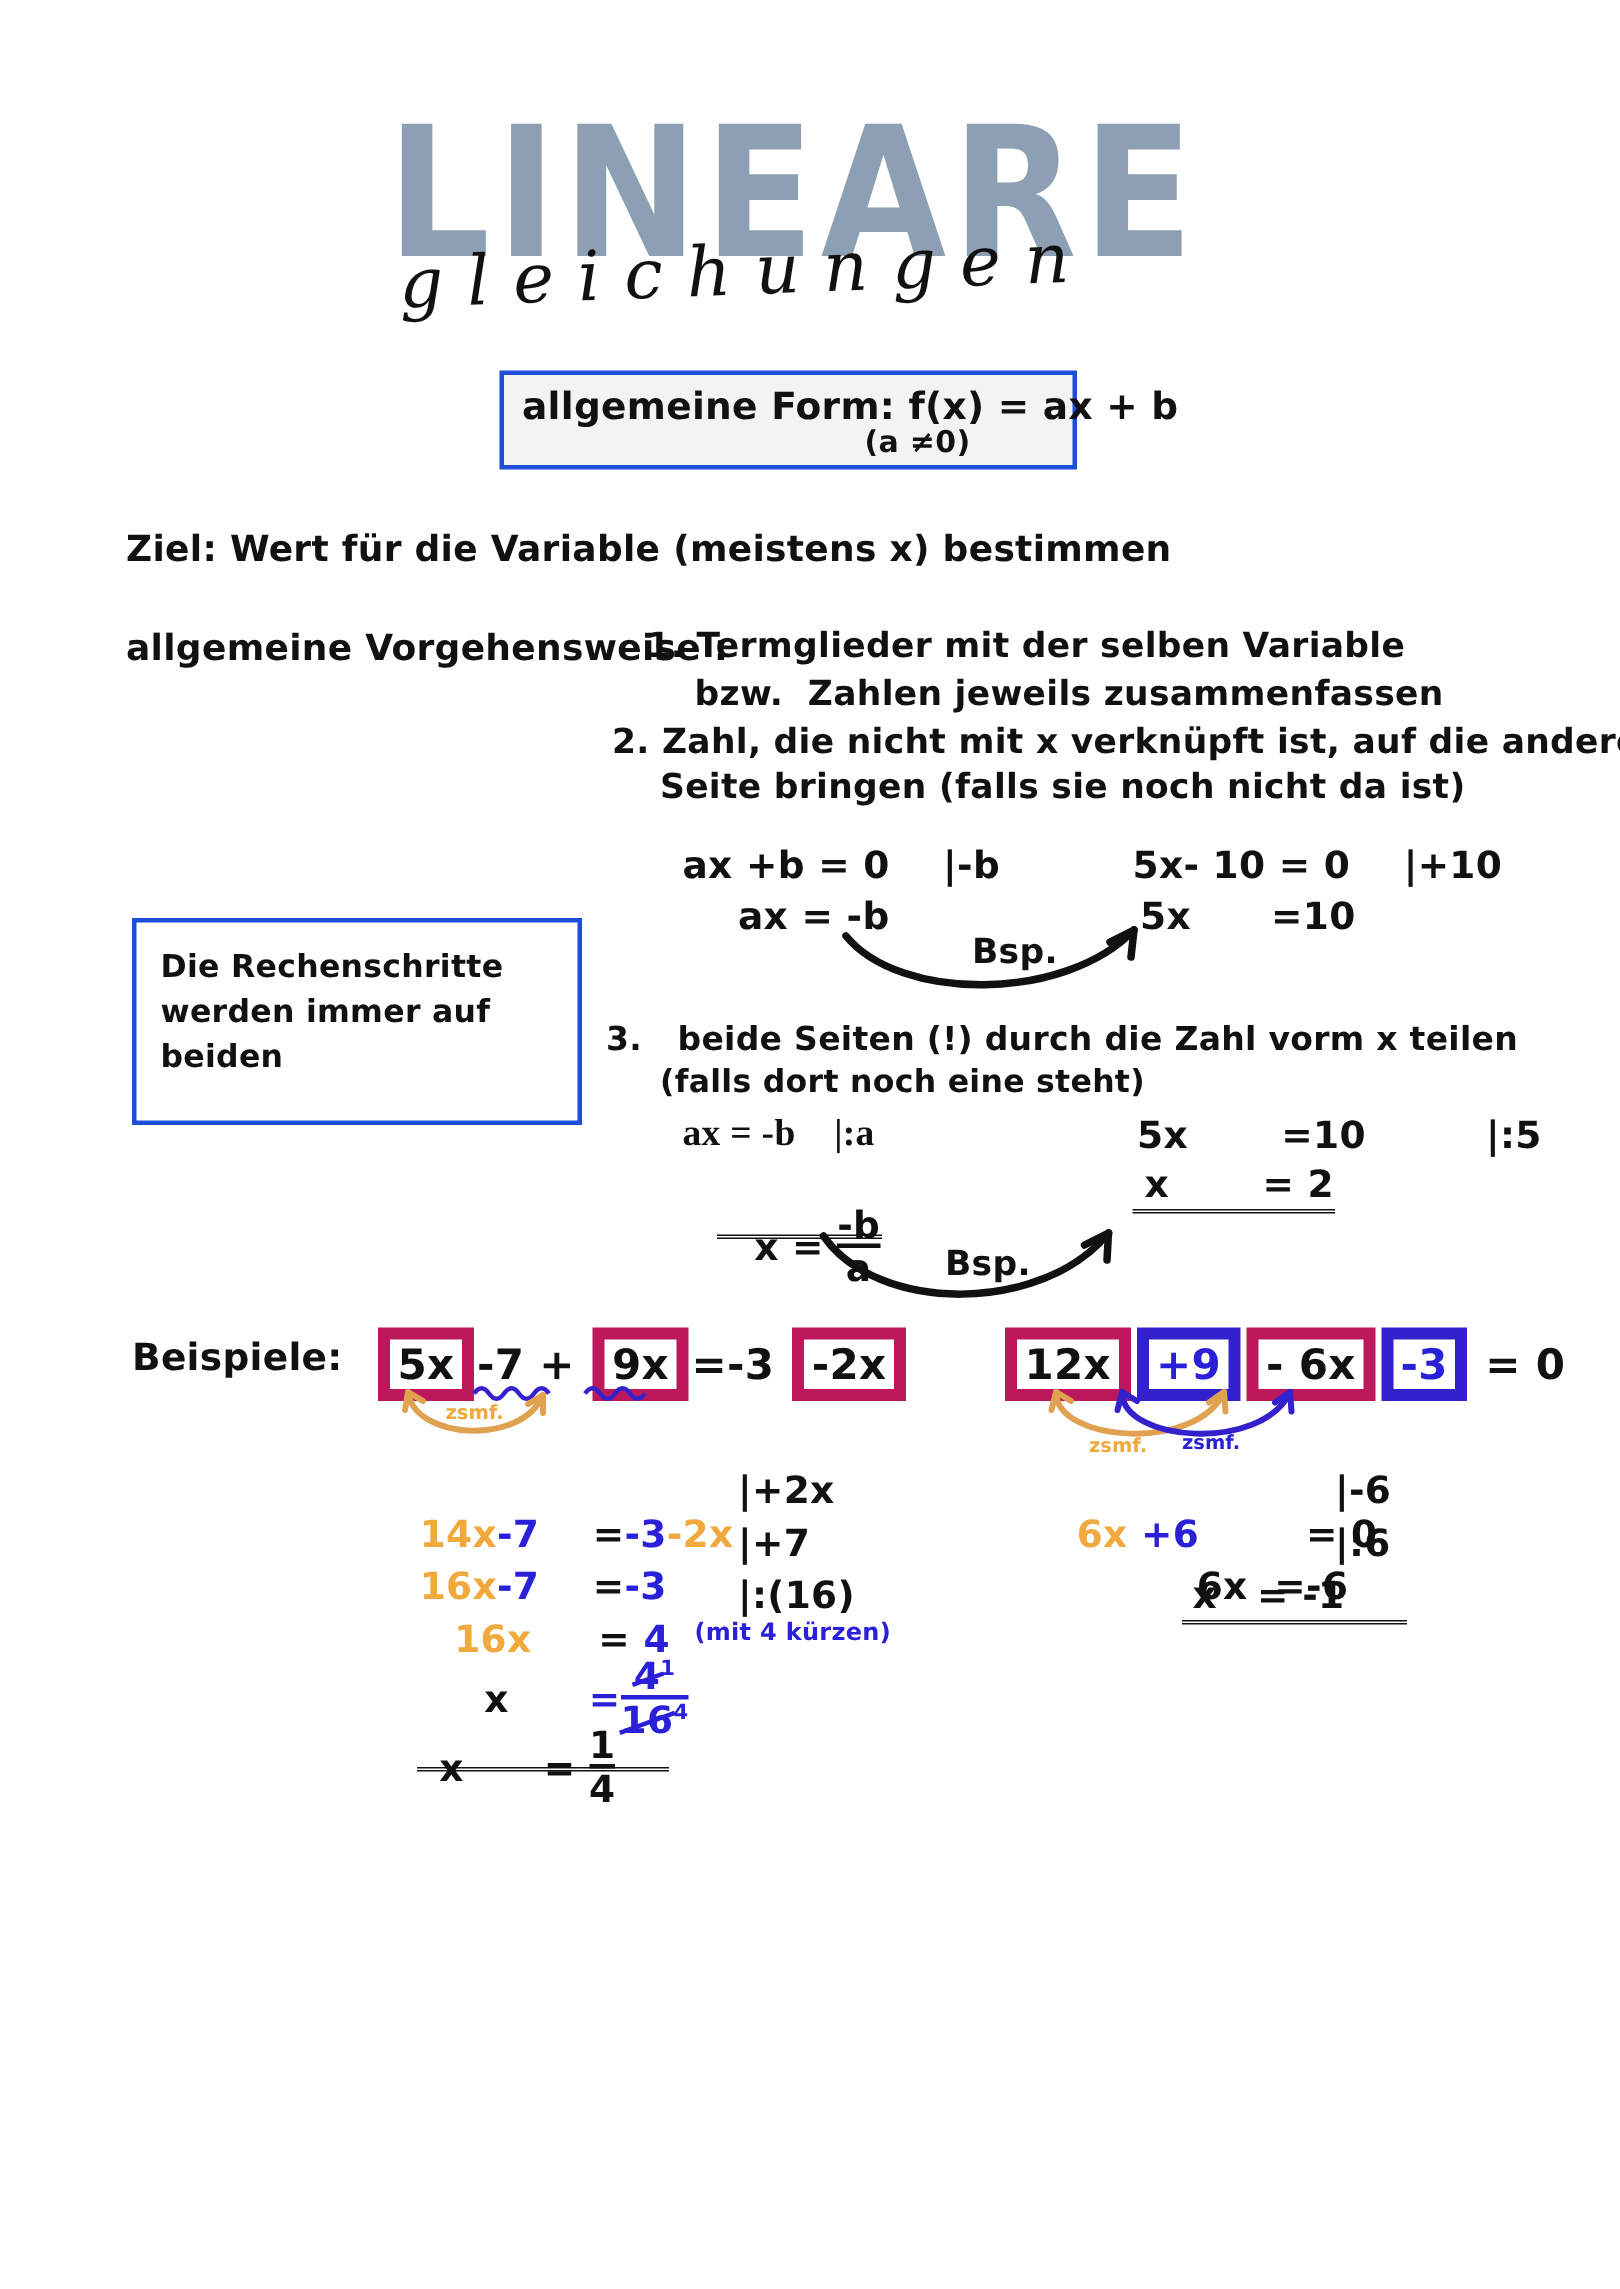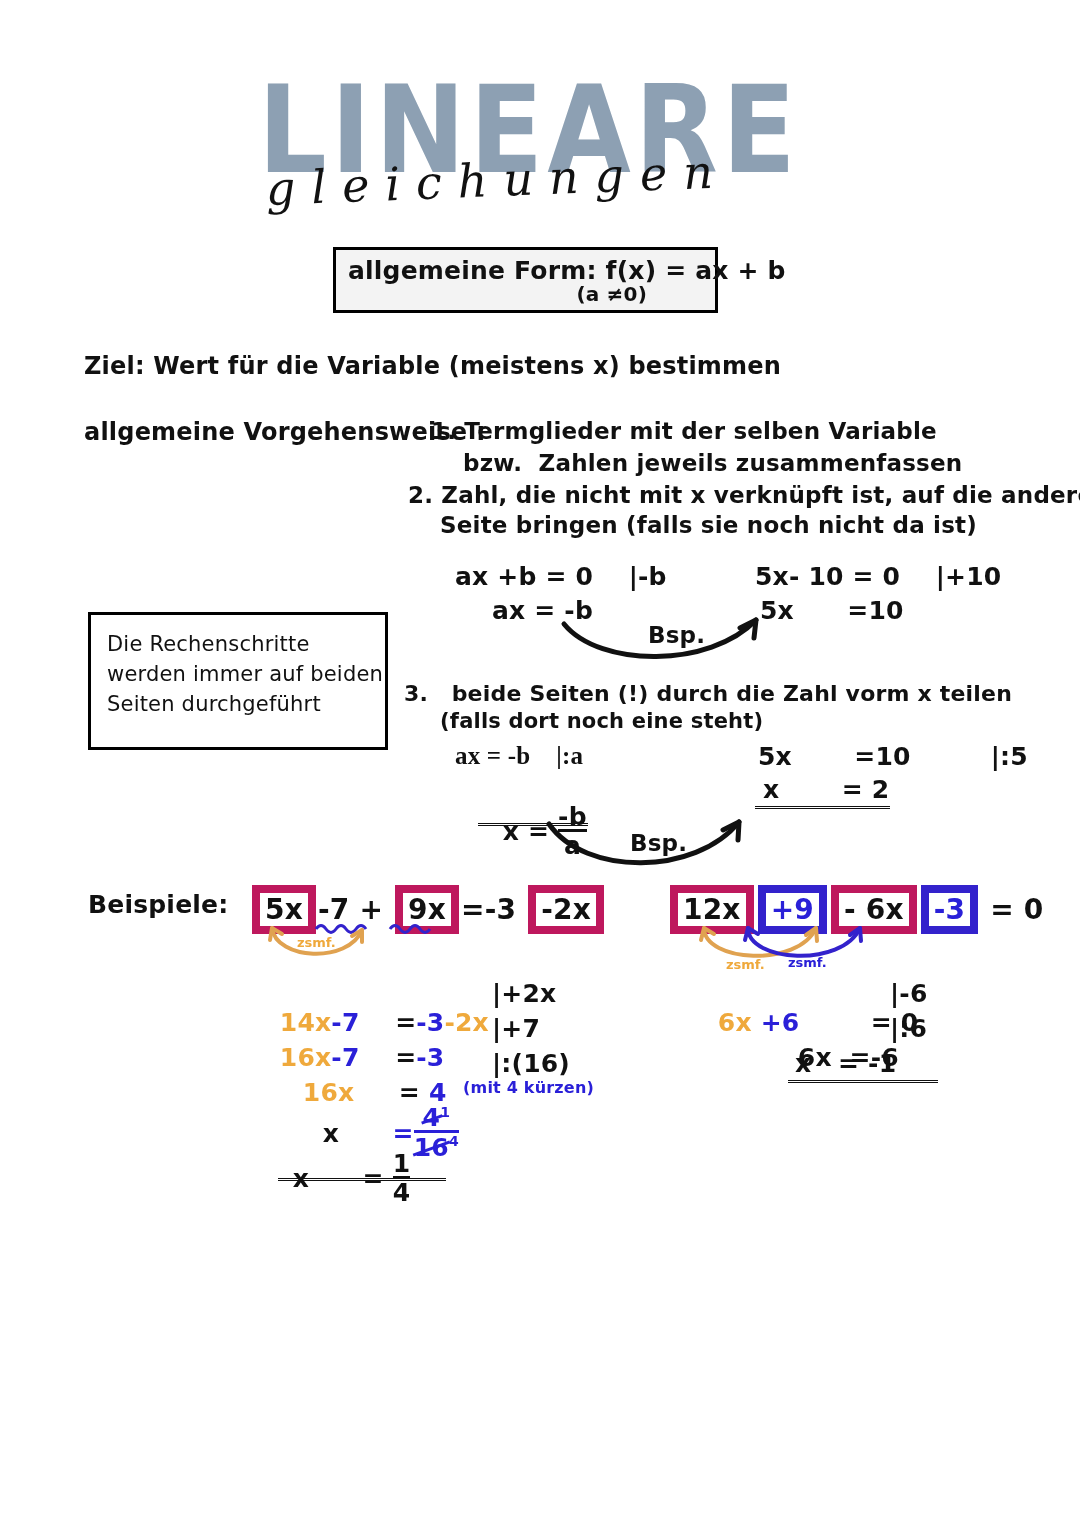--- a/index.html
+++ b/index.html
@@ -25,35 +25,35 @@
     font-family:"DejaVu Serif", serif;
     font-style:italic; font-weight:400;
     font-size:46px; line-height:46px; color:#111;
     letter-spacing:16px;
     transform:rotate(-2.2deg); transform-origin:left center;
   }
 
   
   .frame{
     box-sizing:border-box;
-    border:3px solid #000000;
+    border:3px solid #1d4ed8;
     background:#f3f3f3;
   }
   #form-box{
     left:333px; top:247px; width:385px; height:66px;
     padding:6px 12px 0 12px;
   }
   #form-box .line1{ font-size:25px; font-weight:700; white-space:nowrap;}
   #form-box .line2{ font-size:20px; font-weight:700; text-align:right; padding-right:56px; margin-top:-3px;}
 
   #note-box{
     left:88px; top:612px; width:300px; height:138px;
     background:#ffffff; padding:14px 0 0 16px;
   }
-  #note-box div{ font-size:21px; line-height:30px; font-weight:400; }
+  #note-box div{ font-size:21px; line-height:30px; font-weight:700; }
 
   
   .t{ font-weight:700; white-space:pre; }
   #ziel{ left:84px; top:352px; font-size:24px;}
   #vorg-label{ left:84px; top:418px; font-size:24px;}
   #vorg-1a{ left:408px; top:418px; font-size:23px;margin-left:23px;}
   #vorg-1b{ left:448px; top:450px; font-size:23px;margin-left:15px;}
   #vorg-2a{ left:408px; top:482px; font-size:23px;}
   #vorg-2b{ left:440px; top:512px; font-size:23px;}
   #step3-a{ left:404px; top:681px; font-size:22px;}
@@ -150,21 +150,20 @@
 <div class="abs t hand" id="m1-r2">5x      =10</div>
 <svg class="abs" style="left:560px;top:612px;" width="230" height="50">
   <path class="arrow-k" d="M4,12 C40,56 150,56 196,8"></path>
   <path class="arrow-k" d="M196,8 L180,16 M196,8 L194,26" stroke-width="6"></path>
 </svg>
 <div class="abs t hand" id="bsp1">Bsp.</div>
 
 <div class="abs frame" id="note-box">
   <div class="hand">Die Rechenschritte</div>
   <div class="hand">werden immer auf beiden</div>
-  <div class="hand">Seiten durchgeführt</div>
 </div>
 
 <div class="abs t hand" id="step3-a">3.   beide Seiten (!) durch die Zahl vorm x teilen</div>
 <div class="abs t hand" id="step3-b">(falls dort noch eine steht)</div>
 
 <div class="abs t hand" id="m2-l1">ax = -b    |:a</div>
 <div class="abs t hand" id="m2-l2">
   <span>x = </span><span class="frac"><span class="num">-b</span><span class="den">a</span></span>
 </div>
 <div class="abs" style="left:478px;top:823px;width:110px;border-top:3px double #111;height:4px;"></div>

